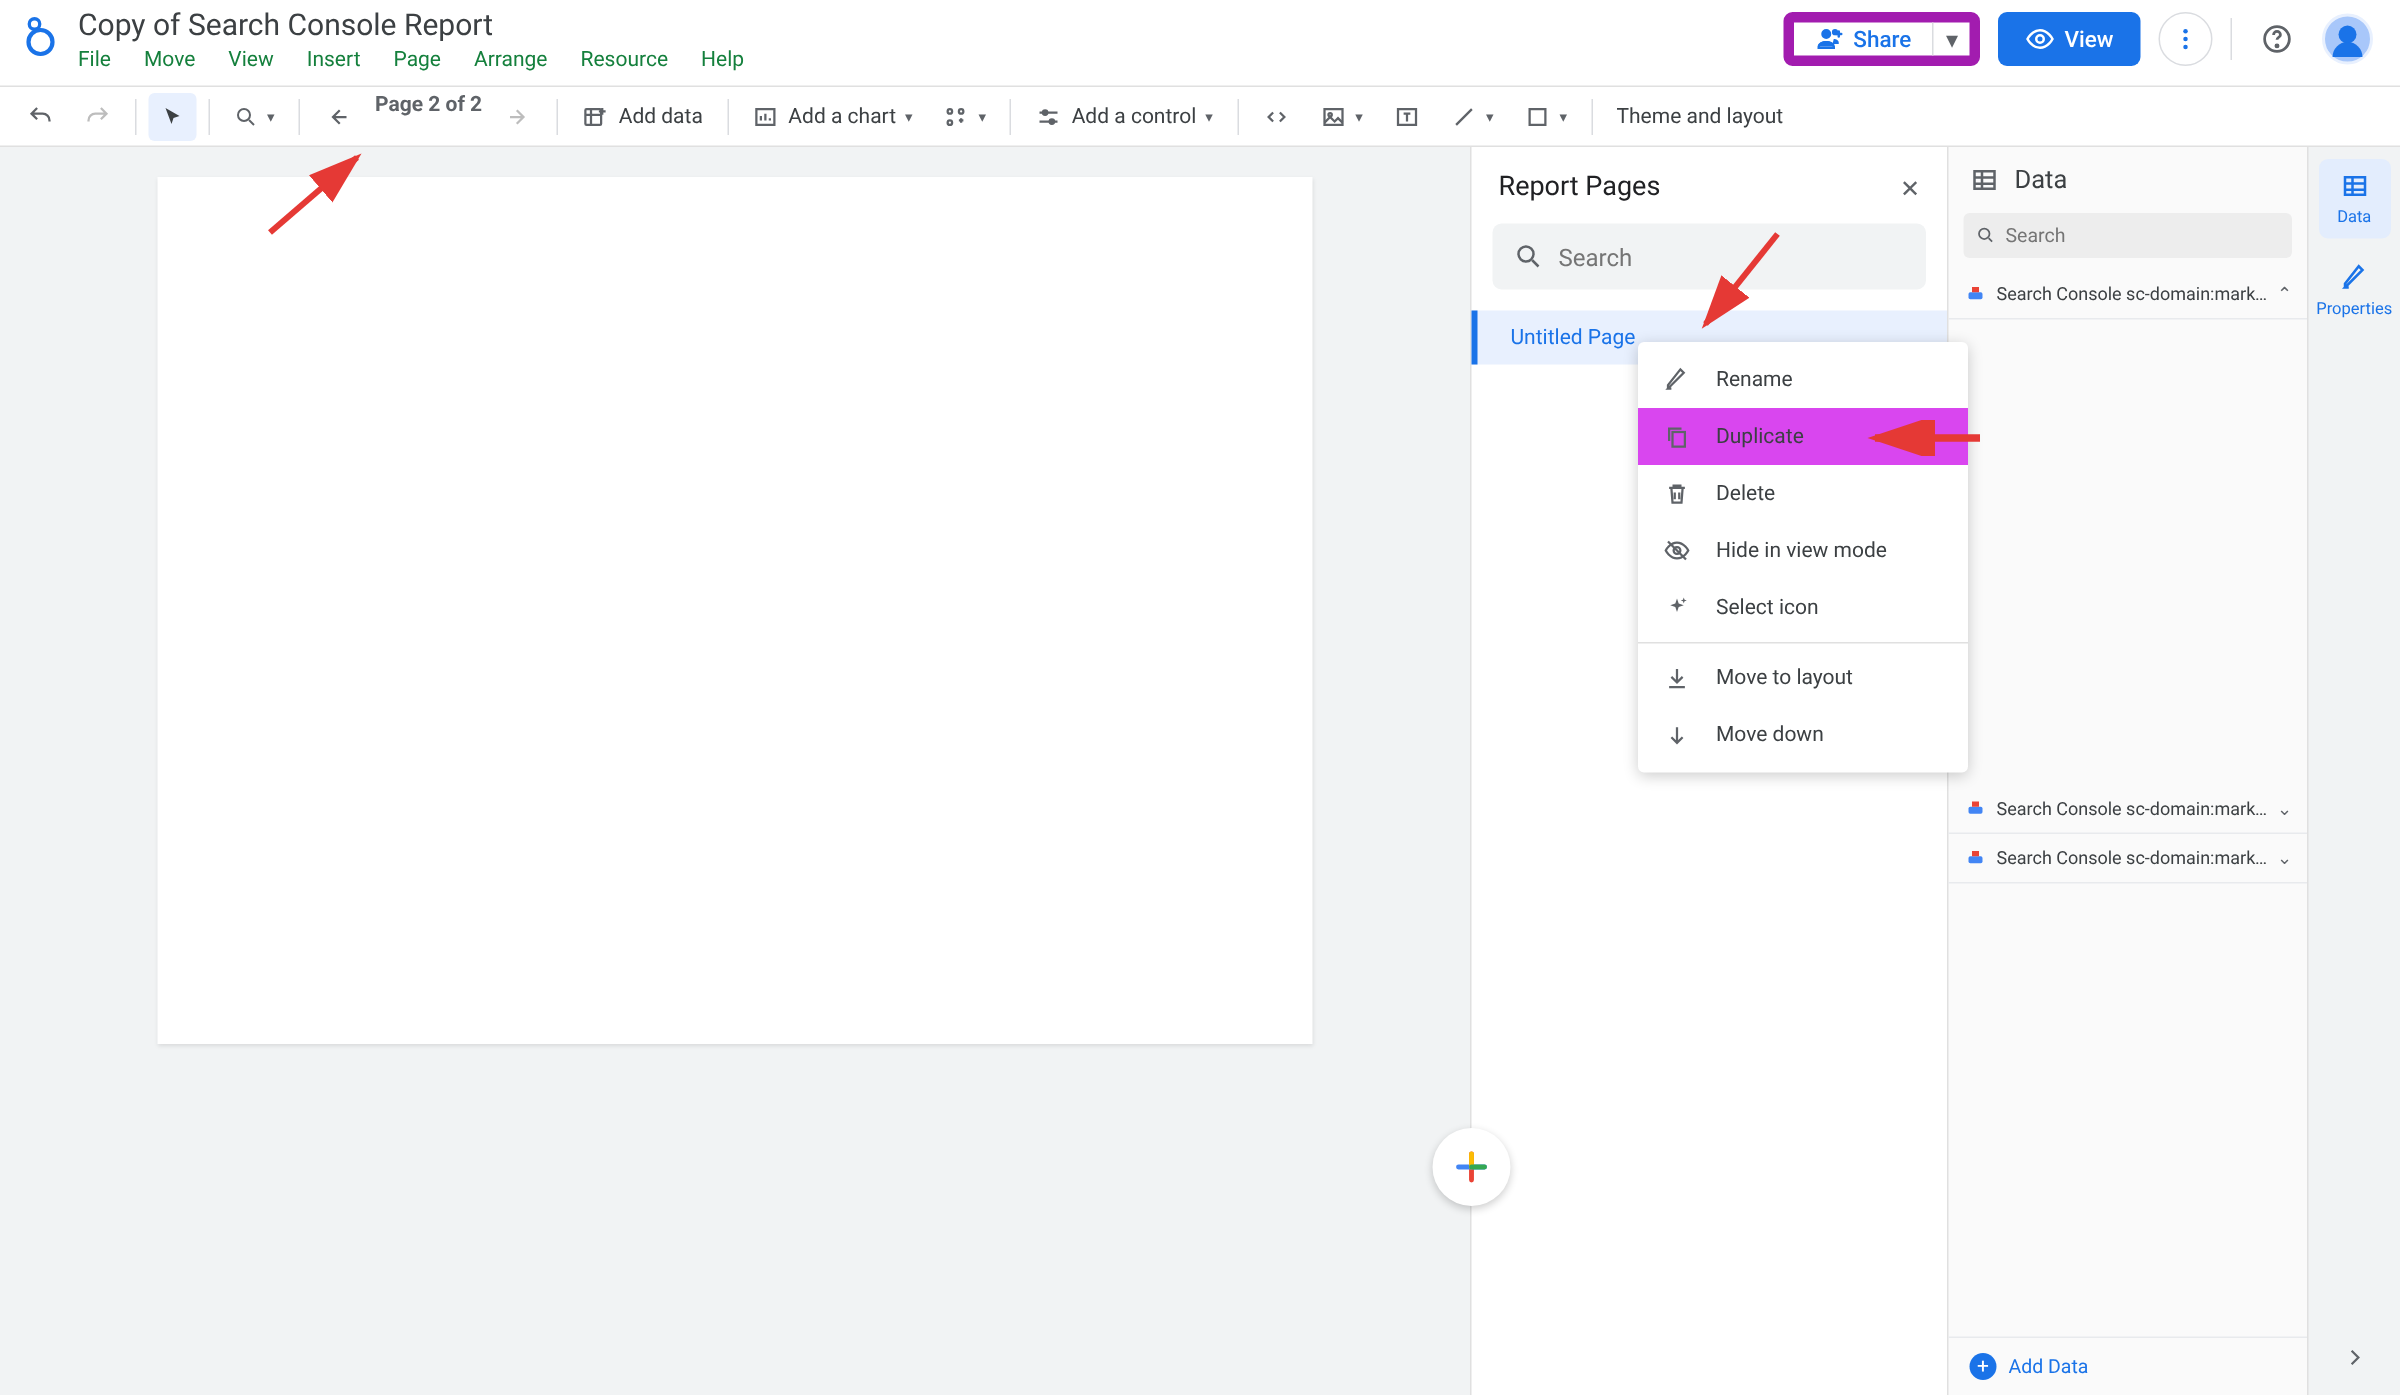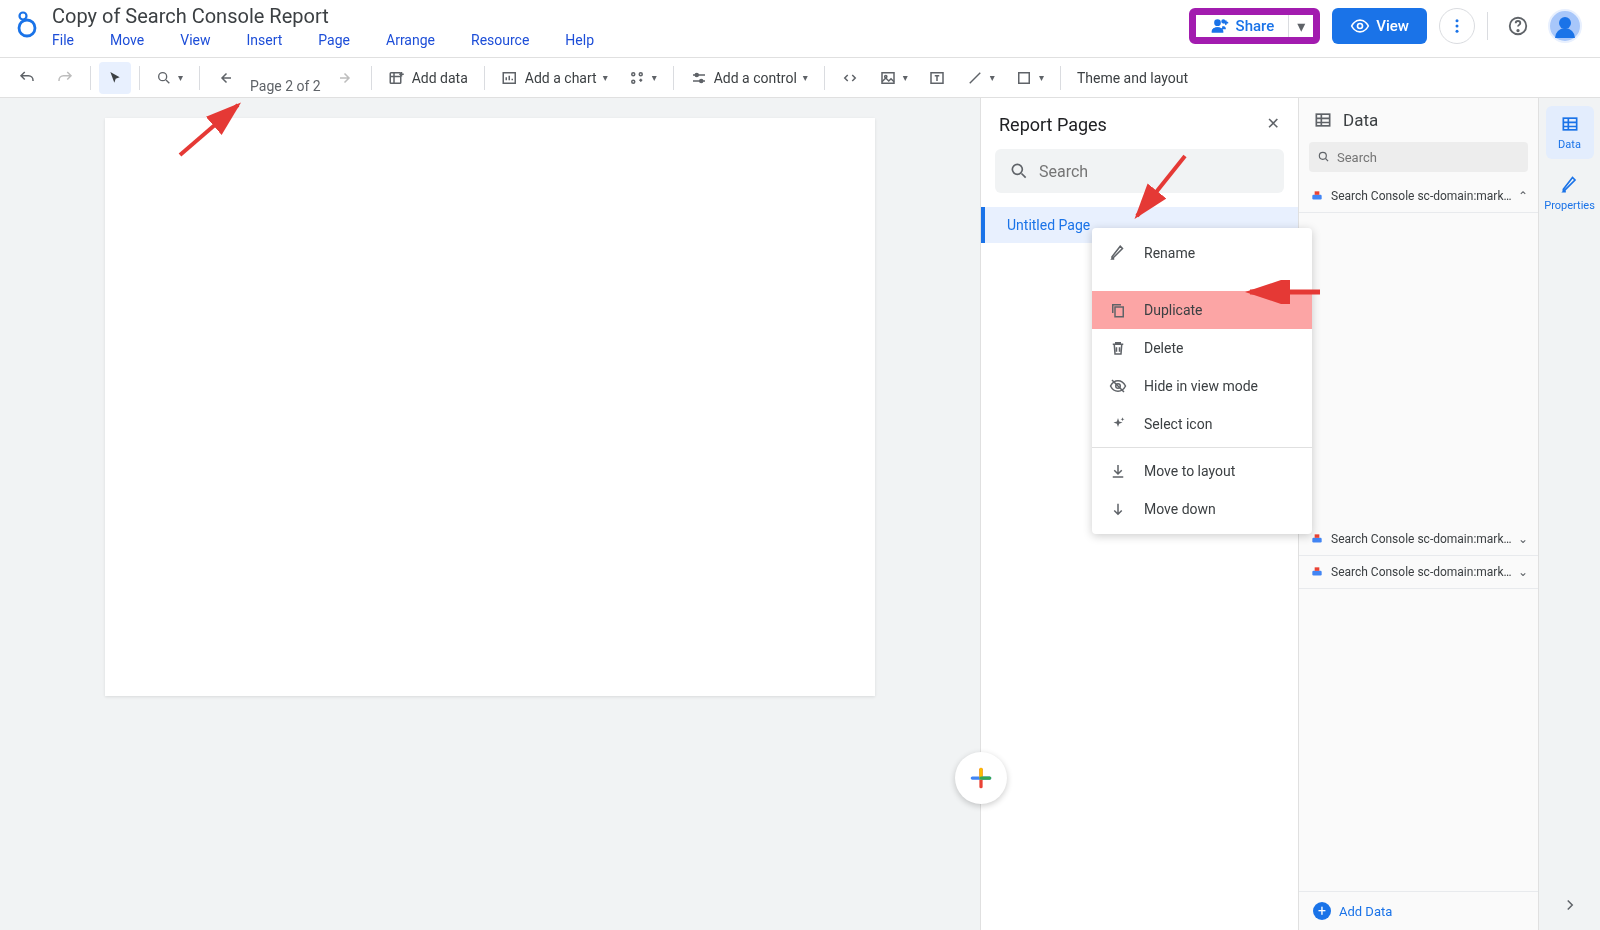--- a/index.html
+++ b/index.html
@@ -3,49 +3,49 @@
 <meta charset="utf-8">
 <style>
   * { box-sizing: border-box; margin: 0; padding: 0; font-family: 'Google Sans', Roboto, Arial, sans-serif; }
   body { background: #f1f3f4; width: 1600px; height: 930px; overflow: hidden; color: #3c4043; }
 
   
   .header { height: 58px; background: #fff; display: flex; align-items: flex-start; padding: 6px 18px 0 12px; border-bottom: 1px solid #e0e0e0; }
   .logo { width: 28px; height: 28px; margin-top: 4px; margin-right: 12px; display:flex; align-items:center; justify-content:center;}
   .title-block { flex: 1; }
   .doc-title { font-size: 20px; color: #3c4043; margin-top: -2px; }
-  .menu-bar { display: flex; gap: 36px; margin-top: 4px; font-size: 14px; color: #1d4ed8; }
+  .menu-bar { display: flex; gap: 22px; margin-top: 4px; font-size: 14px; color: #15803d; }
   .menu-bar span { cursor: pointer; }
   .header-actions { display: flex; align-items: center; gap: 12px; margin-top: 2px; }
   .share-btn { display:flex; align-items:center; height: 36px; border: 7px solid #a21caf; border-radius: 6px; background:#fff; cursor:pointer; }
   .share-btn .main { display:flex; align-items:center; gap:6px; padding: 0 14px; color:#1a73e8; font-weight:500; font-size:15px;}
   .share-btn .drop { border-left:1px solid #dadce0; padding:0 8px; color:#5f6368; height:100%; display:flex; align-items:center;}
   .view-btn { background:#1a73e8; color:#fff; border:none; height:36px; padding:0 18px; border-radius:6px; font-size:15px; font-weight:500; display:flex; align-items:center; gap:6px; cursor:pointer;}
   .icon-circle { width:36px; height:36px; border:1px solid #dadce0; border-radius:50%; display:flex; align-items:center; justify-content:center; color:#5f6368; cursor:pointer; background:#fff;}
   .avatar { width:34px; height:34px; border-radius:50%; background:#a8c7fa; display:flex; align-items:center; justify-content:center; border:2px solid #e8f0fe; }
   .avatar .head{width:12px;height:12px;border-radius:50%;background:#1a73e8;position:relative;top:-3px;}
   .avatar .body{width:20px;height:10px;border-radius:10px 10px 0 0;background:#1a73e8;position:absolute;margin-top:14px;}
   .vdiv { width:1px; height:28px; background:#dadce0; }
 
   
   .toolbar { height:40px; background:#fff; border-bottom:1px solid #e0e0e0; display:flex; align-items:center; padding:0 10px; gap:4px; font-size:14px; color:#3c4043;}
   .tbtn { height:32px; padding:0 8px; display:flex; align-items:center; gap:6px; border-radius:4px; cursor:pointer; color:#3c4043;}
   .tbtn.sel { background:#e8f0fe; }
   .tsep { width:1px; height:24px; background:#dadce0; margin:0 4px;}
-  .page-nav { display:flex; align-items:flex-end; gap:8px; color:#5f6368;}
+  .page-nav { display:flex; align-items:flex-start; gap:8px; color:#5f6368;font-weight:bold;}
   .caret { font-size:10px; color:#5f6368;}
 
   
   .main { display:flex; height:calc(100% - 98px);}
   .canvas-area { flex:1; padding:20px; display:flex; justify-content:center; align-items:flex-start;}
   .canvas { width:770px; height:578px; background:#fff; box-shadow:0 1px 3px rgba(0,0,0,0.1);}
   
   
   .pages-panel { width:318px; background:#fff; border-left:1px solid #e0e0e0; display:flex; flex-direction:column;}
-  .pages-header { display:flex; align-items:flex-start; justify-content:space-between; padding:16px 18px 14px; font-size:18px; color:#202124;}
+  .pages-header { display:flex; align-items:flex-end; justify-content:space-between; padding:16px 18px 14px; font-size:18px; color:#202124;}
   .pages-header .close{cursor:pointer; color:#5f6368; font-size:16px;}
   .search-box { margin:0 14px 12px; background:#f1f3f4; border-radius:6px; height:44px; display:flex; align-items:center; padding:0 14px; gap:10px; color:#5f6368;}
   .search-box input { border:none; background:transparent; outline:none; flex:1; font-size:16px; color:#3c4043;}
   .page-item { height:36px; display:flex; align-items:center; padding-left:14px; font-size:14px; border-left:4px solid #1a73e8; margin:2px 0; cursor:pointer;}
   .page-item.active { background:#e8f0fe; color:#1a73e8;}
   .page-item:not(.active){color:#3c4043;}
   .page-item .name{ margin-left:8px;}
   .fab { position:absolute; left:955px; top:752px; width:52px; height:52px; border-radius:50%; background:#fff; box-shadow:0 2px 6px rgba(0,0,0,0.2); display:flex; align-items:center; justify-content:center; cursor:pointer;}
 
   
@@ -63,21 +63,21 @@
   
   .right-tabs { width:62px; background:#f1f3f4; border-left:1px solid #e0e0e0; display:flex; flex-direction:column; align-items:center; padding-top:8px; gap:8px; position:relative;}
   .rtab { width:48px; padding:8px 0; border-radius:6px; display:flex; flex-direction:column; align-items:center; gap:4px; font-size:11px; color:#1a73e8; cursor:pointer;}
   .rtab.active{background:#e3edfd;}
   .rtab:not(.active){color:#1a73e8;}
   .expand-chevron{position:absolute;bottom:16px;color:#5f6368;cursor:pointer;}
 
   
   .context-menu { position:absolute; left:1092px; top:228px; width:220px; background:#fff; border-radius:4px; box-shadow:0 2px 10px rgba(0,0,0,0.2); padding:6px 0; z-index:200;}
   .ctx-item{display:flex;align-items:center;gap:16px;padding:10px 16px;font-size:14px;color:#3c4043;cursor:pointer;}
-  .ctx-item:hover,.ctx-item.hovered{background:#fca5a5;margin-top:19px;}
+  .ctx-item:hover,.ctx-item.hovered{background:#d946ef;}
   .ctx-item .ico{width:20px;color:#5f6368;display:flex;align-items:center;justify-content:center;}
   .ctx-sep{height:1px;background:#e0e0e0;margin:4px 0;}
 
   
   .arrow { position:absolute; z-index:300; pointer-events:none;}
 
   svg { display:block; }
 </style>
 </head>
 <body>

